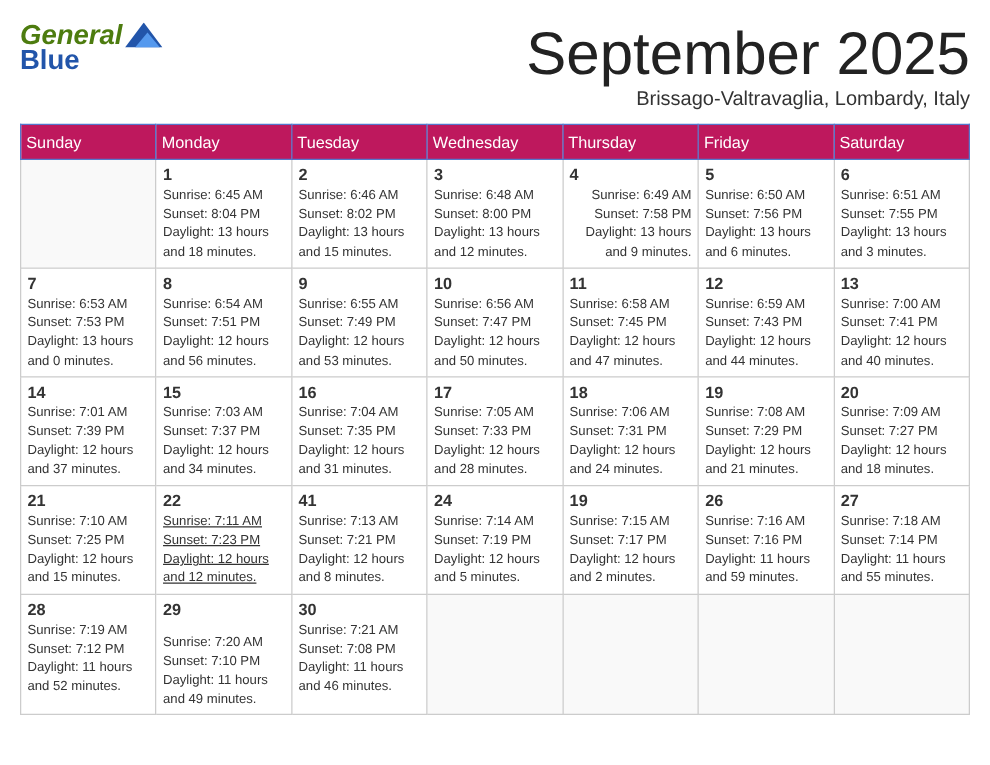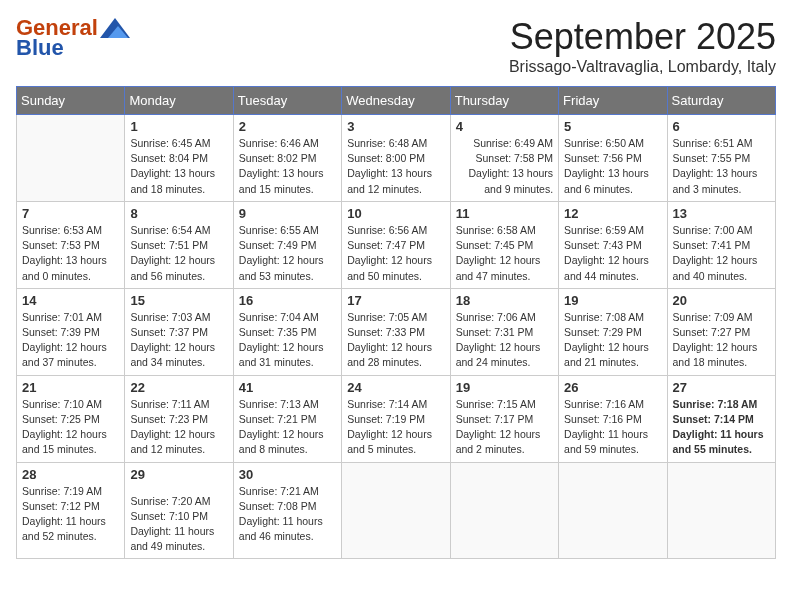--- a/index.html
+++ b/index.html
@@ -19,48 +19,48 @@
     .logo {
       display: flex;
       flex-direction: column;
       align-items: flex-start;
     }
     .logo-text {
       font-size: 22px;
       font-weight: bold;
       line-height: 1.1;
     }
-    .logo-general { color: #c2410c; }
+    .logo-general { color: #4d7c0f; font-style: italic; }
     .logo-blue { color: #2255aa; }
     .logo-icon {
       width: 30px;
       height: 20px;
       display: inline-block;
       vertical-align: middle;
       margin-left: 2px;
     }
     .title-block {
       text-align: right;
     }
     .month-title {
-      font-size: 36px;
+      font-size: 48px;
       font-weight: normal;
       color: #222;
     }
     .location-title {
       font-size: 16px;
       color: #333;
     }
     .calendar {
       width: 100%;
       border-collapse: collapse;
       font-size: 11px;
     }
     .calendar th {
-      background: #737373;
+      background: #be185d;
       color: #fff;
       padding: 6px 4px;
       text-align: left;
       font-size: 13px;
       font-weight: normal;
       border: 1px solid #5577cc;
     }
     .calendar td {
       border: 1px solid #ccc;
       padding: 4px 5px;
@@ -268,21 +268,21 @@
       <tr>
         <td>
           <span class="day-num">21</span>
           <div class="day-info" style="white-space: pre-line;">Sunrise: 7:10 AM
 Sunset: 7:25 PM
 Daylight: 12 hours
 and 15 minutes.</div>
         </td>
         <td>
           <span class="day-num">22</span>
-          <div class="day-info" style="white-space: pre-line;">Sunrise: 7:11 AM
+          <div class="day-info" style="white-space: pre-line; text-decoration: underline;">Sunrise: 7:11 AM
 Sunset: 7:23 PM
 Daylight: 12 hours
 and 12 minutes.</div>
         </td>
         <td>
           <span class="day-num">41</span>
           <div class="day-info" style="white-space: pre-line;">Sunrise: 7:13 AM
 Sunset: 7:21 PM
 Daylight: 12 hours
 and 8 minutes.</div>
@@ -303,21 +303,21 @@
         </td>
         <td>
           <span class="day-num">26</span>
           <div class="day-info" style="white-space: pre-line;">Sunrise: 7:16 AM
 Sunset: 7:16 PM
 Daylight: 11 hours
 and 59 minutes.</div>
         </td>
         <td>
           <span class="day-num">27</span>
-          <div class="day-info" style="white-space: pre-line; font-weight: bold;">Sunrise: 7:18 AM
+          <div class="day-info" style="white-space: pre-line;">Sunrise: 7:18 AM
 Sunset: 7:14 PM
 Daylight: 11 hours
 and 55 minutes.</div>
         </td>
       </tr>
       <tr>
         <td>
           <span class="day-num">28</span>
           <div class="day-info" style="white-space: pre-line;">Sunrise: 7:19 AM
 Sunset: 7:12 PM

